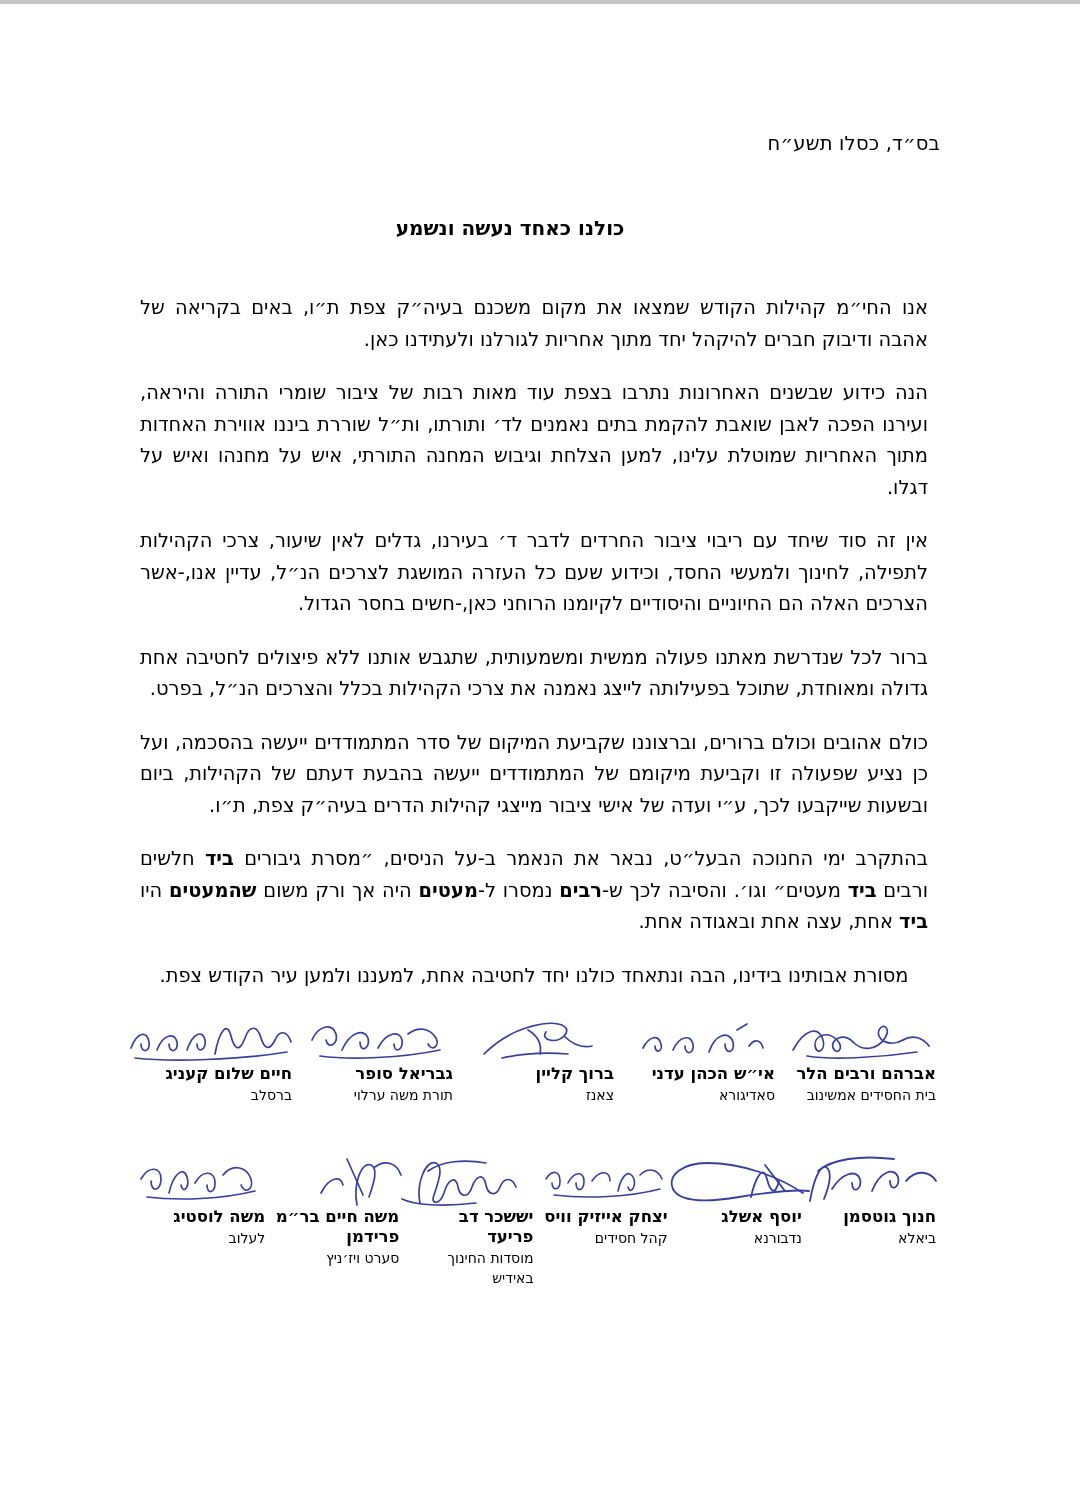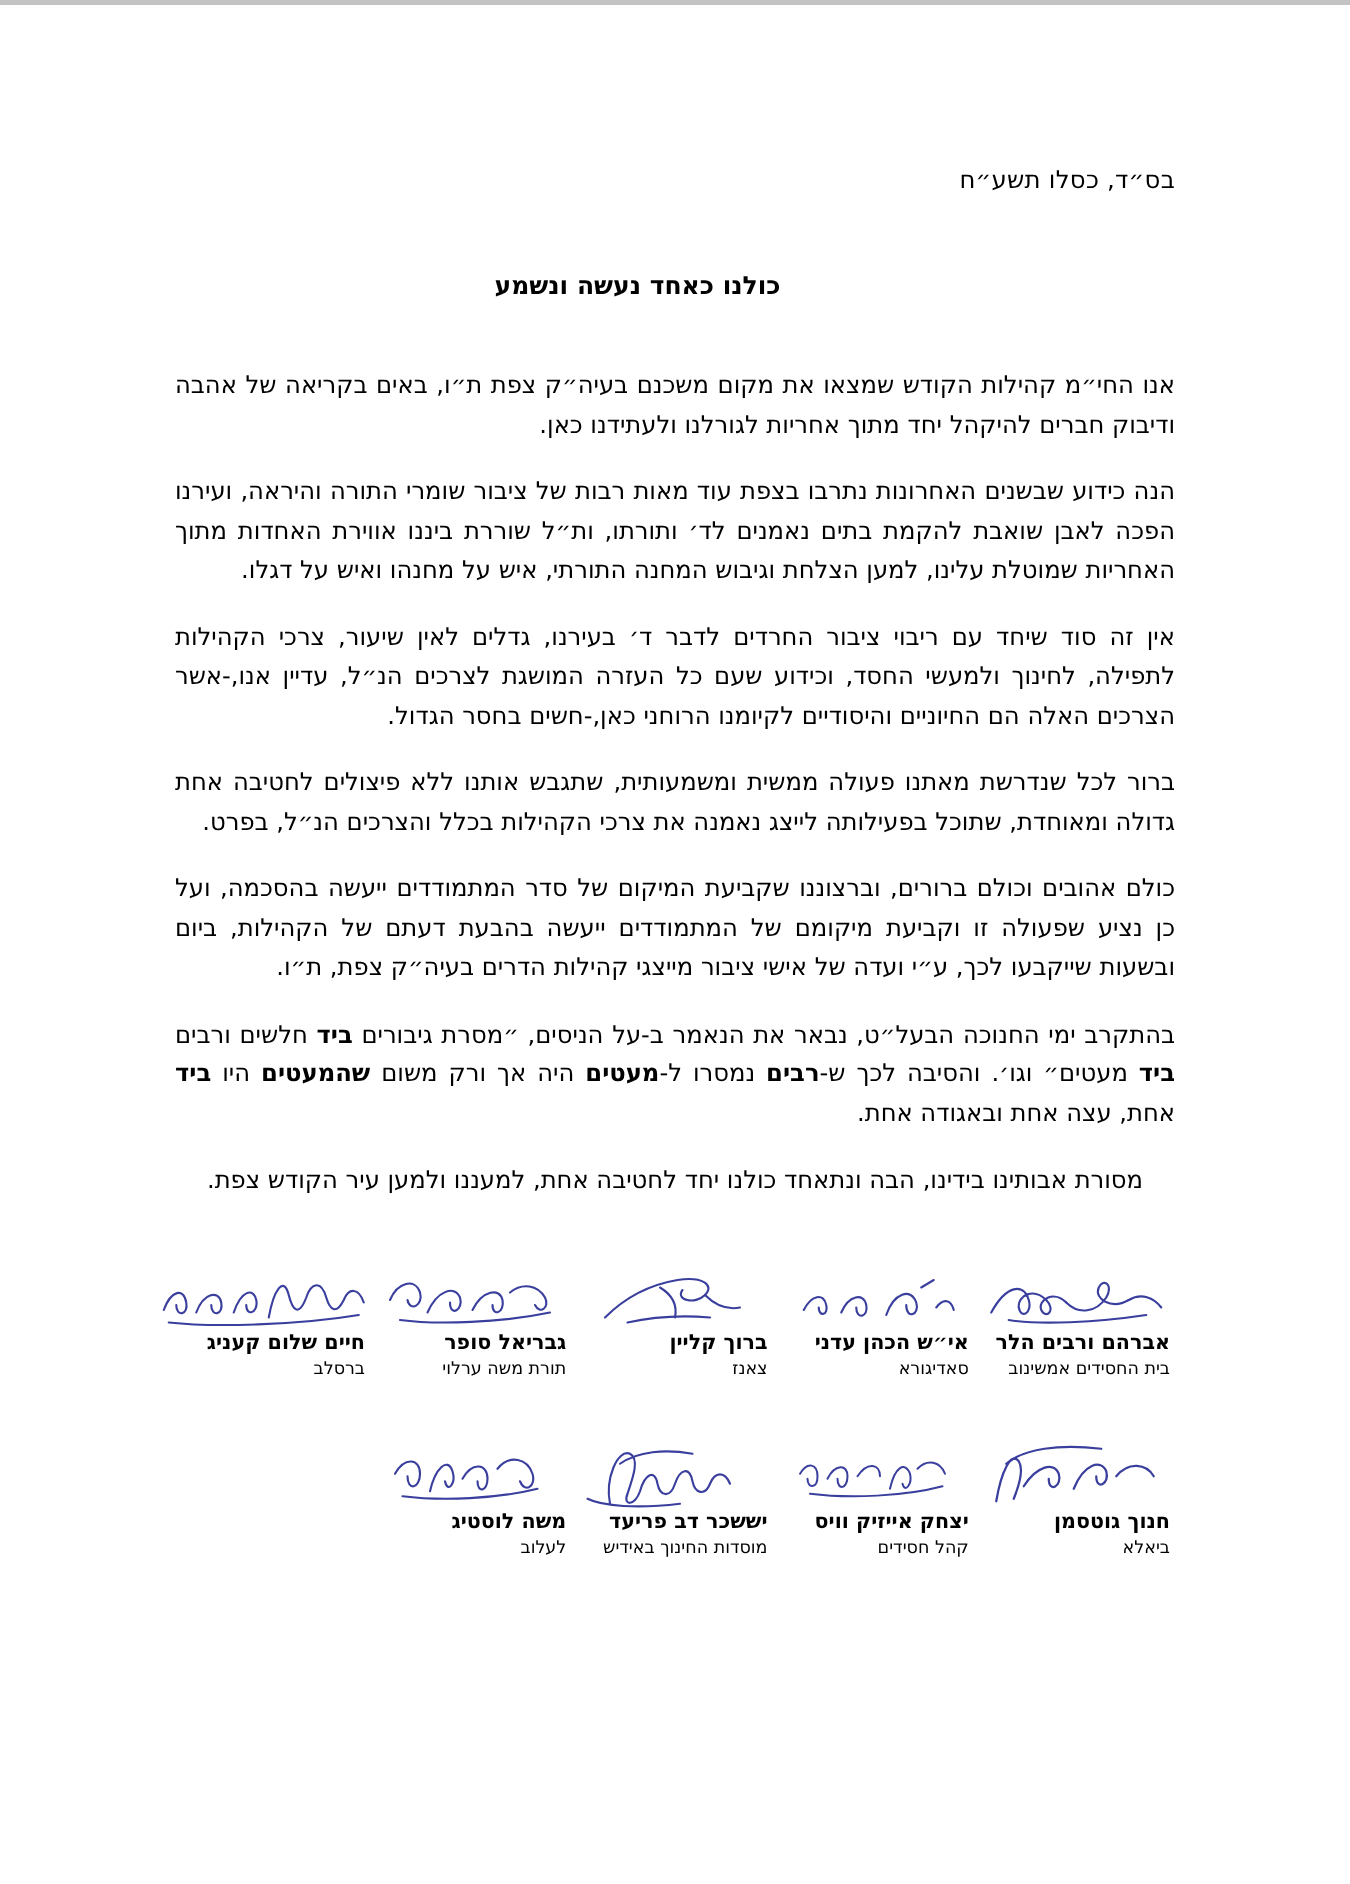--- a/index.html
+++ b/index.html
@@ -59,21 +59,21 @@
   .body-block {
     position: absolute;
     top: 288px;
     right: 140px;
     width: 800px;
     text-align: justify;
     text-align-last: right;
     direction: rtl;
   }
   p.para {
-    margin: 0 0 22px 0;
+    margin: 0 12px 22px 0;
     font-size: 19.4px;
     line-height: 31.5px;
     text-align: justify;
     text-align-last: right;
   }
   p.para.last {
     text-align: center;
     text-align-last: center;
   }
   b, strong { font-weight: bold; }
@@ -243,20 +243,34 @@
                 <path d="M74 42 C82 22, 96 18, 100 28 C103 38, 92 44, 92 32"></path>
                 <path d="M108 32 C118 20, 132 22, 138 32"></path>
                 <path d="M20 22 C34 10, 62 6, 96 10"></path>
               </g>
             </svg>
           </div>
           <div class="sig-name">חנוך גוטסמן</div>
           <div class="sig-org">ביאלא</div>
         </div>
 
+        <div class="sig-cell">
+          <div class="sig-mark">
+            <svg width="160" height="60" viewBox="0 0 160 60" aria-hidden="true">
+              <g fill="none" stroke="#3a3f9e" stroke-width="1.8" stroke-linecap="round">
+                <path d="M14 40 C8 26, 24 14, 48 14 C84 14, 120 28, 144 44"></path>
+                <path d="M14 40 C20 52, 44 54, 80 48 C112 43, 136 40, 150 42"></path>
+                <path d="M92 48 C96 30, 104 14, 108 30 C111 42, 116 48, 120 32"></path>
+                <path d="M106 16 L126 42"></path>
+              </g>
+            </svg>
+          </div>
+          <div class="sig-name">יוסף אשלג</div>
+          <div class="sig-org">נדבורנא</div>
+        </div>
 
         <div class="sig-cell">
           <div class="sig-mark">
             <svg width="150" height="60" viewBox="0 0 150 60" aria-hidden="true">
               <g fill="none" stroke="#3a3f9e" stroke-width="1.6" stroke-linecap="round">
                 <path d="M16 30 C22 20, 30 22, 30 32 C30 42, 22 42, 22 34"></path>
                 <path d="M38 34 C44 22, 54 22, 54 32 C54 42, 46 44, 46 34"></path>
                 <path d="M62 32 C70 20, 80 22, 80 32"></path>
                 <path d="M88 42 C92 24, 100 20, 104 30 C106 38, 100 46, 98 38"></path>
                 <path d="M110 26 C118 18, 128 20, 132 30"></path>
@@ -275,20 +289,34 @@
                 <path d="M30 54 C26 34, 36 10, 46 14 C54 18, 48 34, 44 46 C40 56, 50 56, 54 44 C58 30, 66 26, 68 38 C70 48, 78 50, 82 38 C86 26, 94 24, 96 36 C98 46, 106 48, 110 38 C114 28, 122 28, 126 38"></path>
                 <path d="M38 22 C52 12, 74 10, 96 14"></path>
                 <path d="M12 50 C24 56, 52 58, 86 54"></path>
               </g>
             </svg>
           </div>
           <div class="sig-name">יששכר דב פריעד</div>
           <div class="sig-org">מוסדות החינוך באידיש</div>
         </div>
 
+        <div class="sig-cell">
+          <div class="sig-mark">
+            <svg width="150" height="60" viewBox="0 0 150 60" aria-hidden="true">
+              <g fill="none" stroke="#3a3f9e" stroke-width="1.7" stroke-linecap="round">
+                <path d="M96 56 C92 36, 100 12, 110 16 C118 20, 112 36, 108 48"></path>
+                <path d="M114 18 C124 10, 136 14, 140 26"></path>
+                <path d="M60 44 C68 28, 80 26, 82 36"></path>
+                <path d="M86 10 L102 46"></path>
+              </g>
+            </svg>
+          </div>
+          <div class="sig-name">משה חיים בר״מ פרידמן</div>
+          <div class="sig-org">סערט ויז׳ניץ</div>
+        </div>
 
         <div class="sig-cell">
           <div class="sig-mark">
             <svg width="150" height="60" viewBox="0 0 150 60" aria-hidden="true">
               <g fill="none" stroke="#3a3f9e" stroke-width="1.7" stroke-linecap="round">
                 <path d="M14 30 C22 16, 34 18, 34 30 C34 42, 24 44, 24 32"></path>
                 <path d="M42 44 C46 26, 56 16, 60 28 C63 38, 56 46, 54 36"></path>
                 <path d="M68 34 C76 20, 88 22, 88 34 C88 44, 80 46, 80 36"></path>
                 <path d="M96 26 C106 14, 120 18, 124 30 C127 40, 118 46, 114 36"></path>
                 <path d="M20 48 C52 52, 96 50, 128 42"></path>

